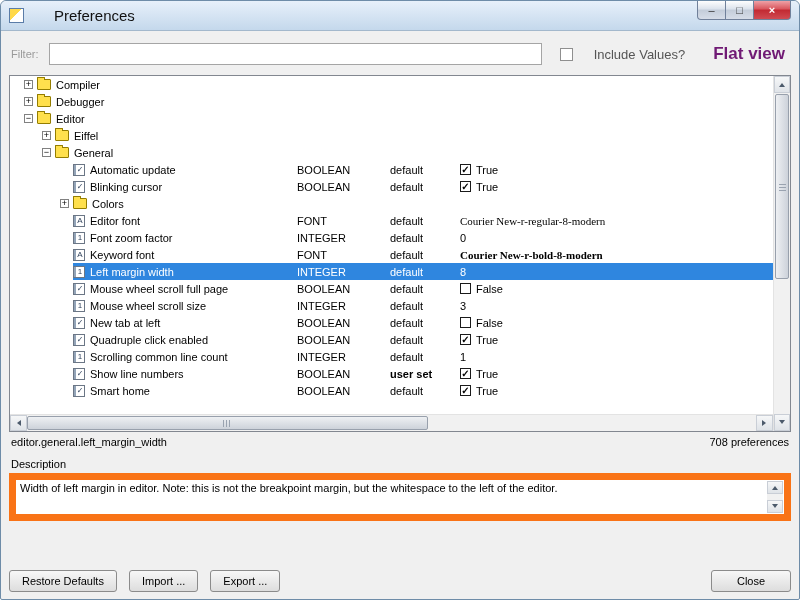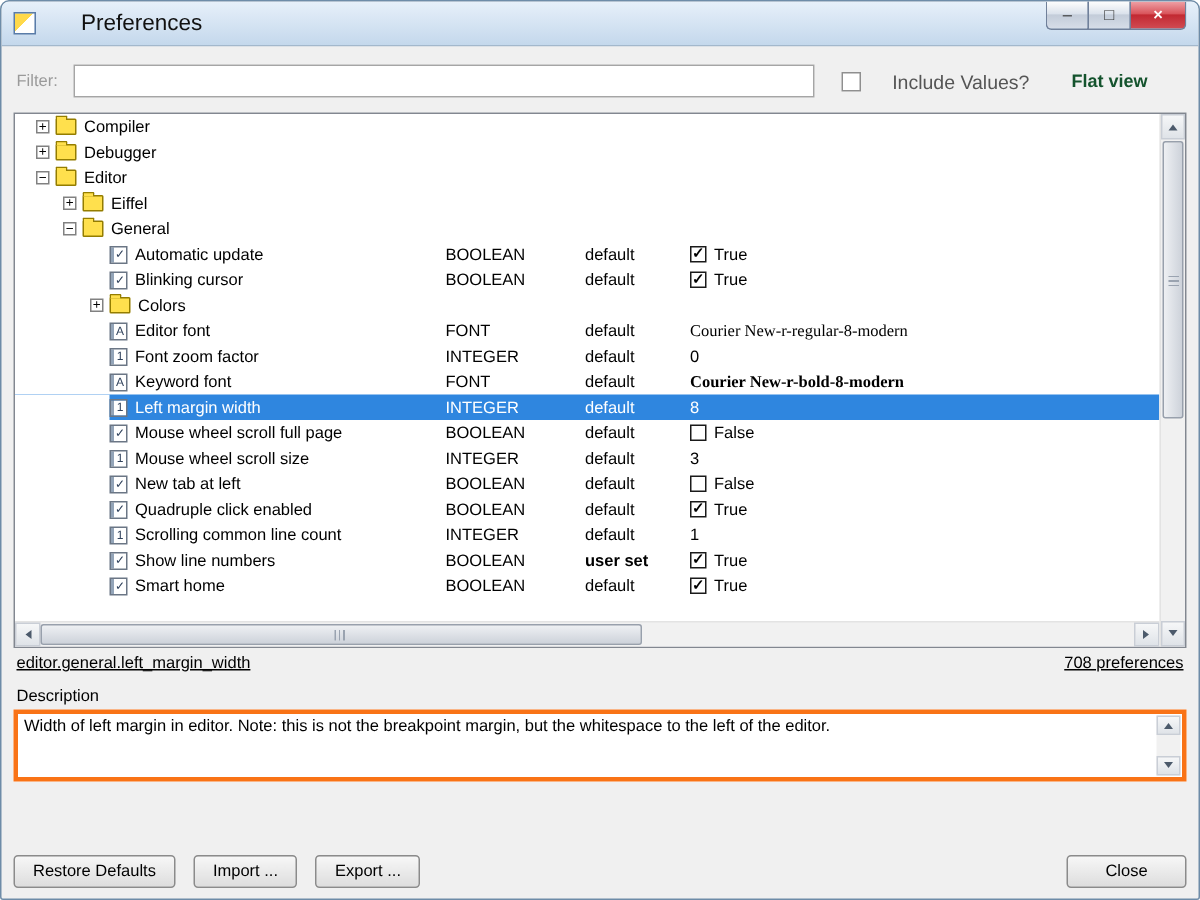--- a/index.html
+++ b/index.html
@@ -26,22 +26,22 @@
              background: linear-gradient(#efa1a6, #d9555c 45%, #c22932 50%, #d04b52); }
 
   
   .filter-row { display: flex; align-items: center; margin: 12px 10px 10px; flex: none; }
   .filter-label { color: #9a9a9a; font-size: 11px; margin-right: 10px; flex: none; }
   .filter-input { flex: 1; max-width: 535px; height: 22px; border: 1px solid #a5a5a5;
                   background: #fff; font-size: 12px; padding: 0 4px; font-family: inherit; }
   .cb { width: 13px; height: 13px; border: 1px solid #8f8f8f; background: #fff;
         margin-left: 18px; flex: none; }
   .cb-label { font-size: 13px; color: #555; margin-left: 21px; flex: none; }
-  .flat-view { font-size: 12px; font-weight: bold; color: #14532d; margin-left: 28px;
-               margin-right: 24px; flex: none; cursor: default; }
+  .flat-view { font-size: 17px; font-weight: bold; color: #701a75; margin-left: 28px;
+               margin-right: 4px; flex: none; cursor: default; }
 
   
   .panel { margin: 0 8px; height: 357px; border: 1px solid #828790; background: #fff;
            display: flex; flex: none; }
   .table-area { flex: 1; display: flex; flex-direction: column; min-width: 0; }
   .thead { height: 18px; flex: none; display: flex; background: linear-gradient(#ffffff, #f4f4f4);
            border-bottom: 1px solid #cfcfcf; }
   .th { font-size: 11px; color: #000; padding: 2px 4px; border-right: 1px solid #dcdcdc;
         display: flex; align-items: center; }
   .th.c-name { padding-left: 8px; }
@@ -98,23 +98,23 @@
   .vs-thumb::after { content: ""; width: 7px; height: 9px;
               background: repeating-linear-gradient(0deg, #9aa3b0 0 1px, transparent 1px 3px); }
   .tri { width: 0; height: 0; border: 3px solid transparent; }
   .tri.up { border-bottom: 4px solid #4c5a6b; margin-top: -2px; }
   .tri.down { border-top: 4px solid #4c5a6b; margin-bottom: -2px; }
   .tri.left { border-right: 4px solid #4c5a6b; margin-left: -2px; }
   .tri.right { border-left: 4px solid #4c5a6b; margin-right: -2px; }
 
   
   .status-row { display: flex; justify-content: space-between; margin: 4px 10px 0;
-                font-size: 11px; flex: none; color: #000; text-decoration: underline; }
+                font-size: 11px; flex: none; color: #000; }
   .desc-label { font-size: 11px; margin: 10px 10px 3px; flex: none; color: #000; }
-  .desc-box { margin: 0 8px; height: 48px; border: 3px solid #f97316; background: #fff;
+  .desc-box { margin: 0 8px; height: 48px; border: 7px solid #f97316; background: #fff;
               position: relative; padding: 2px 22px 2px 4px; font-size: 11px; flex: none; }
   .desc-scroll { position: absolute; top: 1px; right: 1px; bottom: 1px; width: 16px;
               background: #f1f1f1; display: flex; flex-direction: column;
               justify-content: space-between; }
   .ds-btn { height: 13px; background: linear-gradient(#f6f7f8, #dfe3e8);
             border: 1px solid #c9ced6; display: flex; align-items: center; justify-content: center; }
 
   .button-row { display: flex; margin: auto 8px 7px; flex: none; align-items: center; }
   .btn { height: 22px; padding: 0 12px; font-size: 11px; font-family: inherit; color: #000;
          background: linear-gradient(#f7f7f7, #dddddd); border: 1px solid #8b8b8b;

